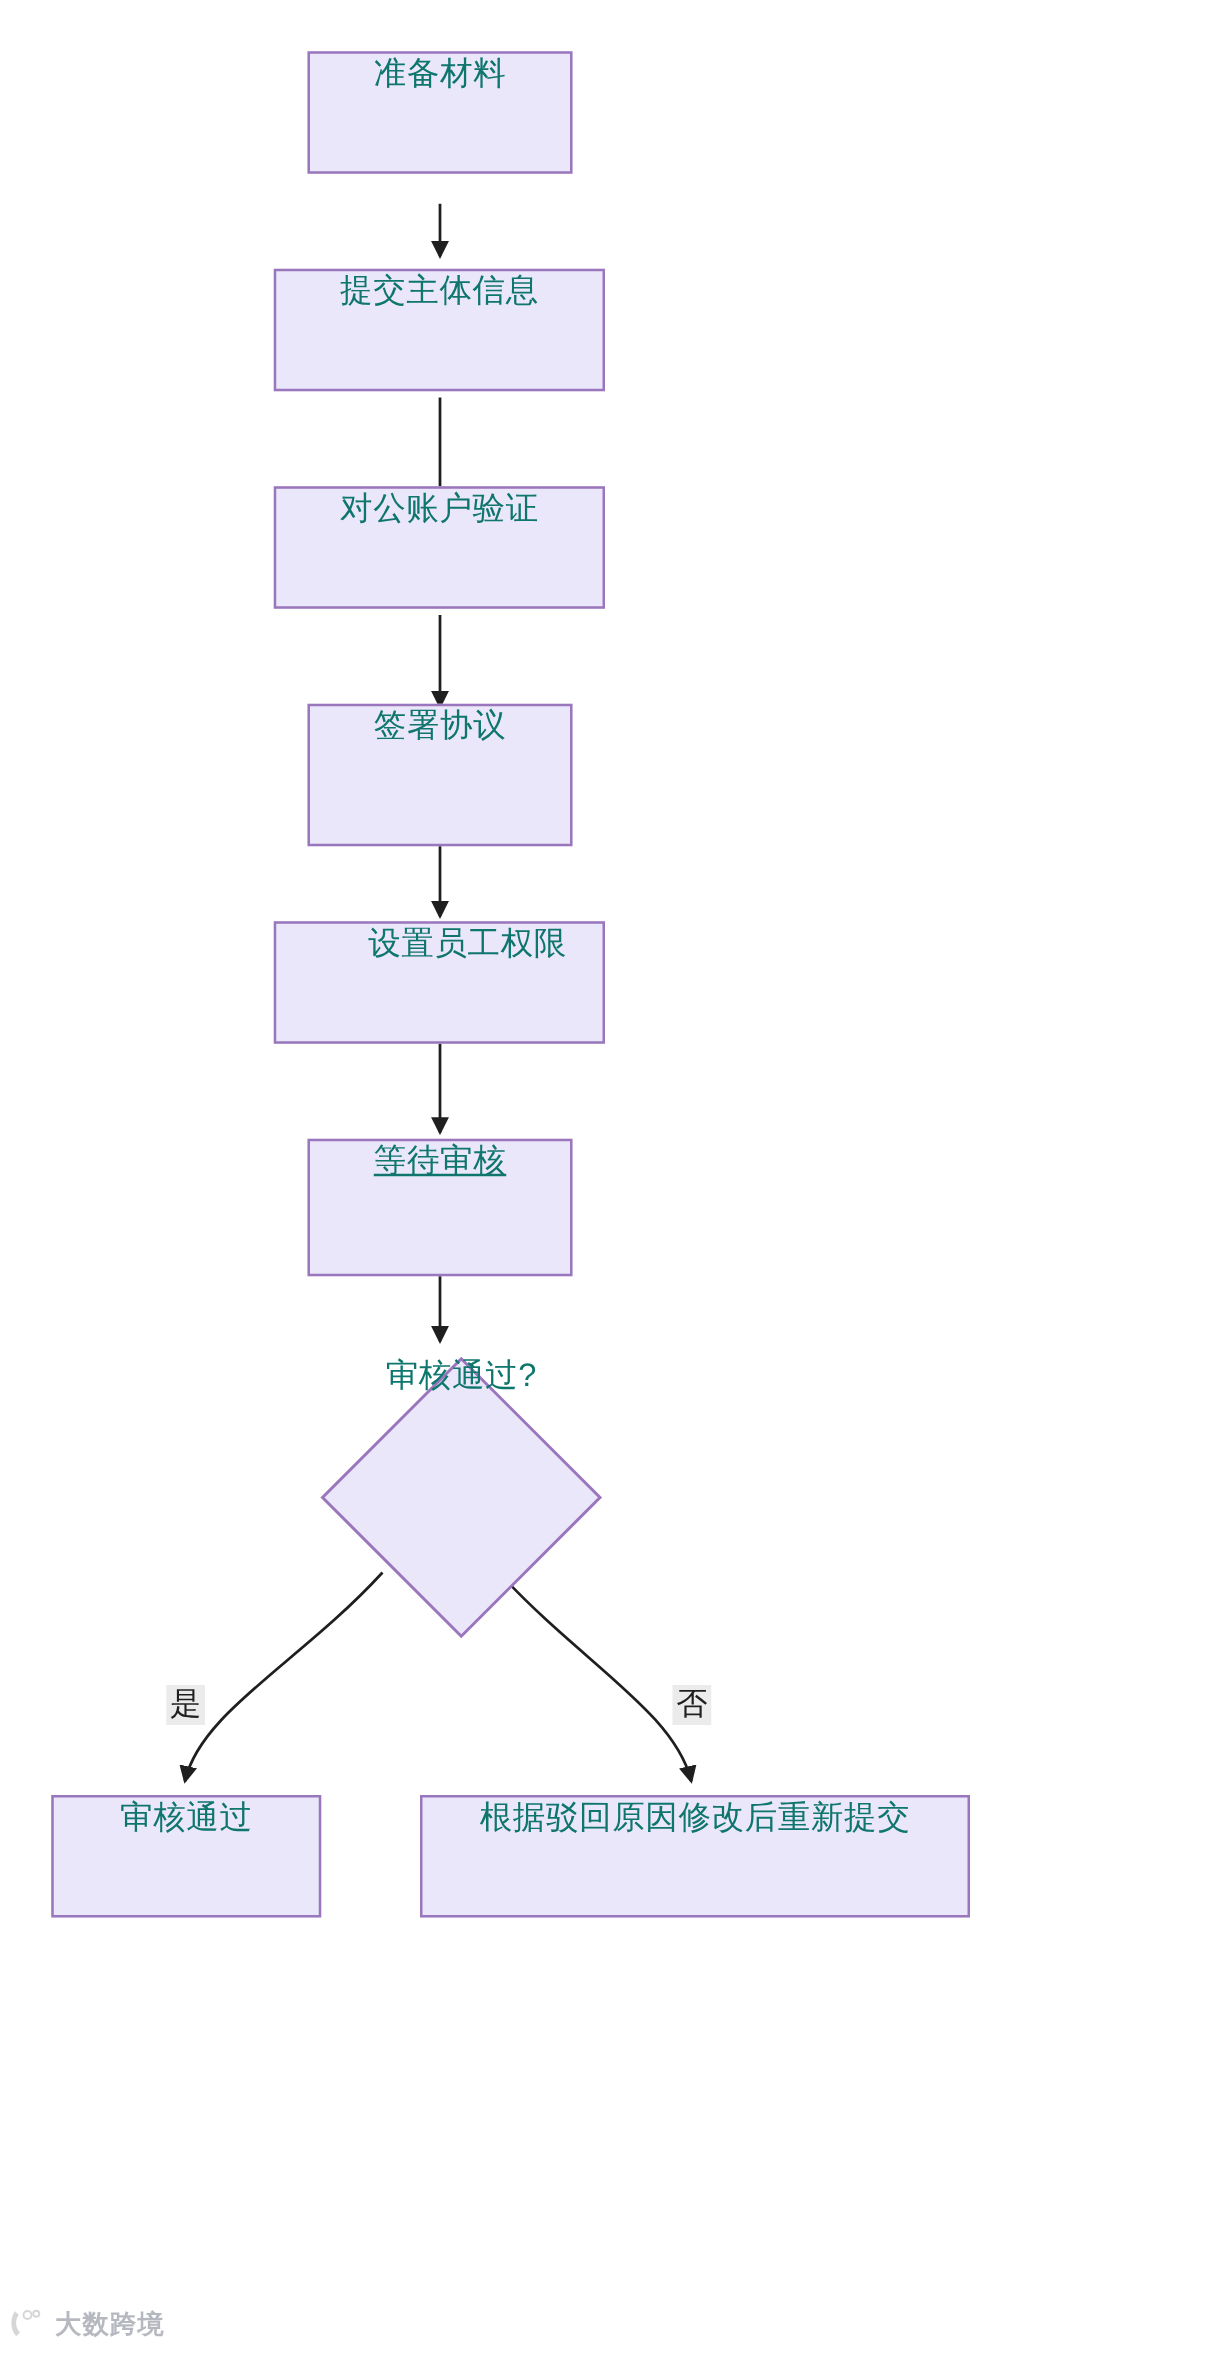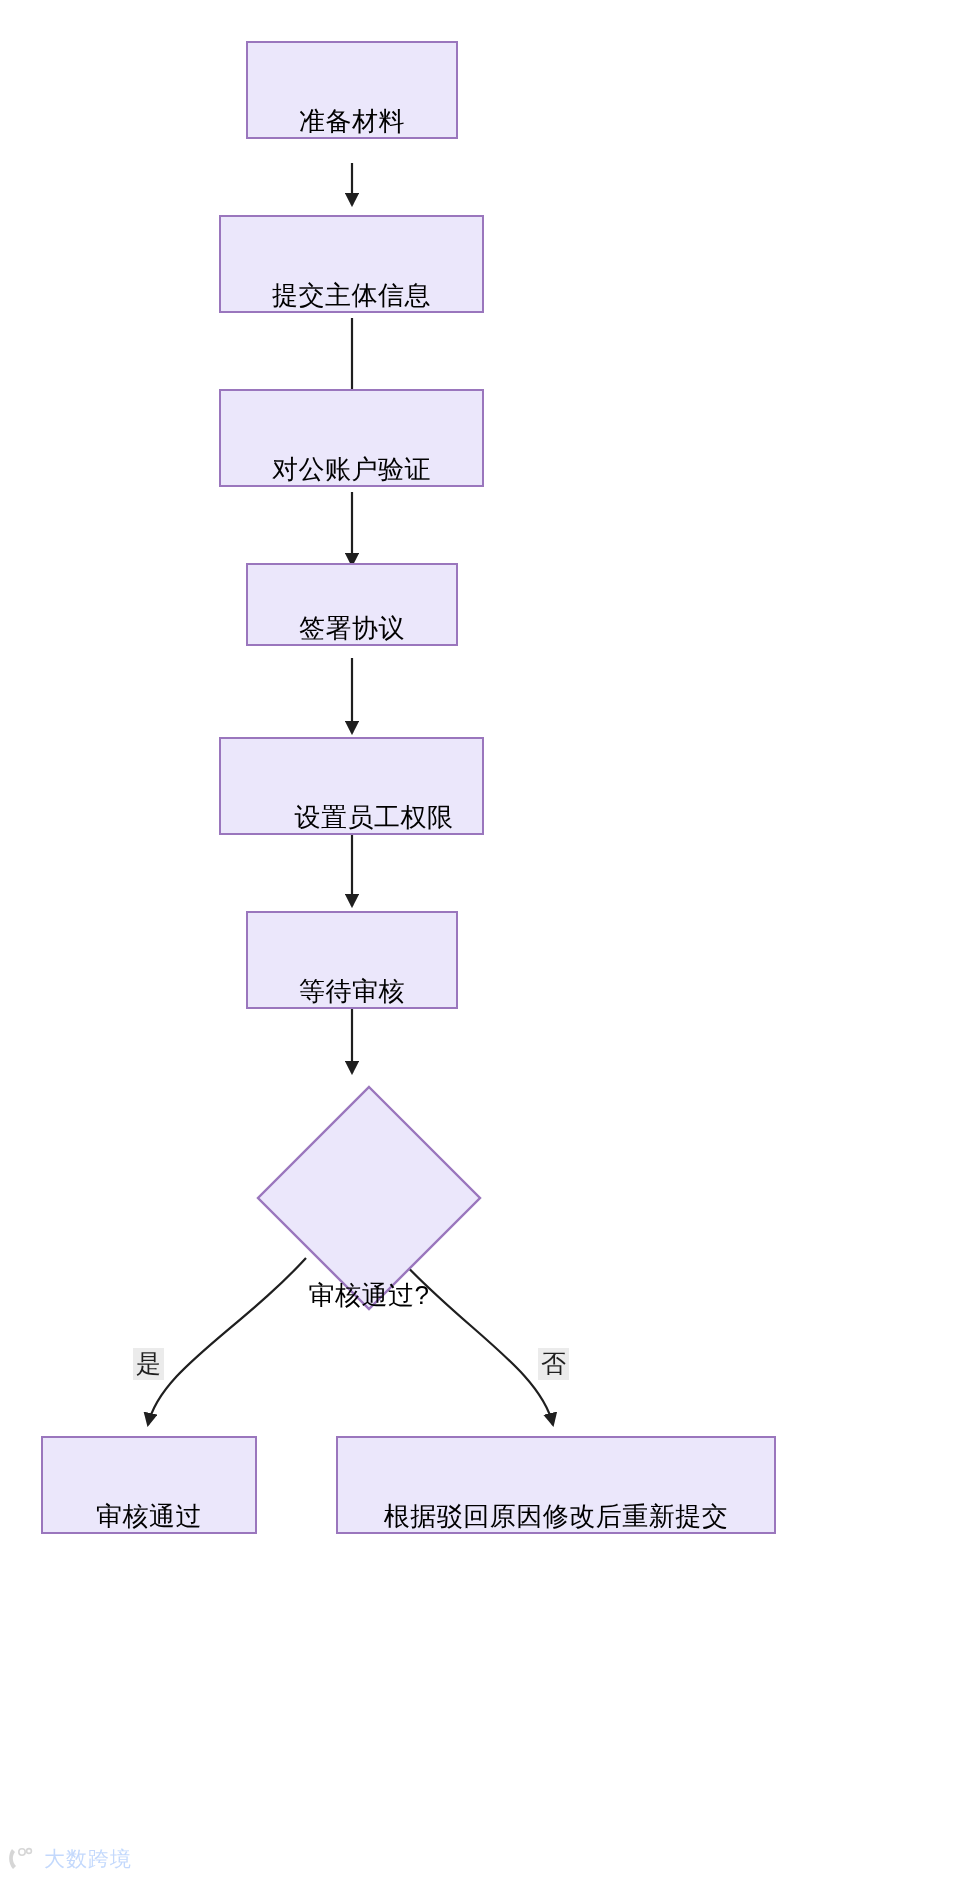--- a/index.html
+++ b/index.html
@@ -22,24 +22,24 @@
     left: 0;
     top: 0;
     width: 979px;
     height: 1883px;
     pointer-events: none;
   }
   .node {
     position: absolute;
     box-sizing: border-box;
     display: flex;
-    align-items: flex-end;
+    align-items: flex-start;
     justify-content: center;
     text-align: center;
-    color: #000000;
+    color: #0f766e;
     font-size: 26px;
     line-height: 1.2;
     letter-spacing: 0.5px;
     white-space: nowrap;
   }
   .node.process {
     background: #ebe7fb;
     border: 2px solid #9a76bd;
   }
   .node.decision-wrap {
@@ -75,22 +75,22 @@
     left: 8px;
     bottom: 10px;
     display: flex;
     align-items: center;
     gap: 6px;
     opacity: 0.30;
     pointer-events: none;
   }
   #watermark .wm-text {
     font-size: 21px;
-    font-weight: normal;
-    color: #3b82f6;
+    font-weight: bold;
+    color: #0f172a;
     letter-spacing: 1px;
   }
 </style>
 </head>
 <body>
 
 <div id="canvas">
 
   <svg id="edges" viewBox="0 0 979 1883" xmlns="http://www.w3.org/2000/svg">
     <defs>
@@ -116,29 +116,29 @@
   </div>
 
   <div class="node process" style="left:219px; top:215px; width:265px; height:98px;">
     <span>提交主体信息</span>
   </div>
 
   <div class="node process" style="left:219px; top:389px; width:265px; height:98px;">
     <span>对公账户验证</span>
   </div>
 
-  <div class="node process" style="left:246px; top:563px; width:212px; height:83px;">
+  <div class="node process" style="left:246px; top:563px; width:212px; height:114px;">
     <span>签署协议</span>
   </div>
 
   <div class="node process" style="left:219px; top:737px; width:265px; height:98px;padding-left:45px;">
     <span>设置员工权限</span>
   </div>
 
-  <div class="node process" style="left:246px; top:911px; width:212px; height:98px;">
+  <div class="node process" style="left:246px; top:911px; width:212px; height:110px;text-decoration:underline;">
     <span>等待审核</span>
   </div>
 
   <div class="node decision-wrap" style="left:256px; top:1085px; width:226px; height:226px;">
     <svg class="diamond-shape" viewBox="0 0 226 226" preserveAspectRatio="none" xmlns="http://www.w3.org/2000/svg">
       <polygon points="113,2 224,113 113,224 2,113" fill="#ebe7fb" stroke="#9a76bd" stroke-width="2.4"></polygon>
     </svg>
     <span class="decision-label">审核通过?</span>
   </div>
 

